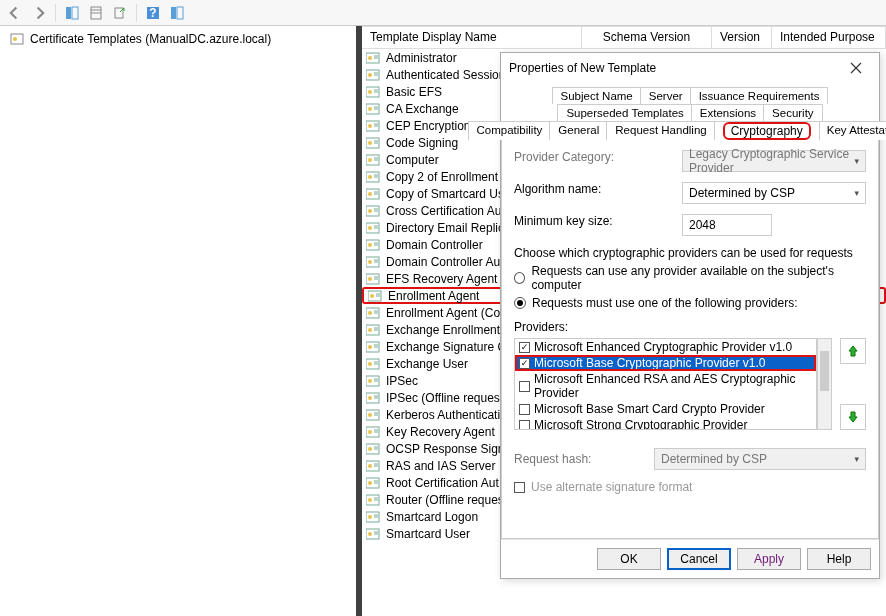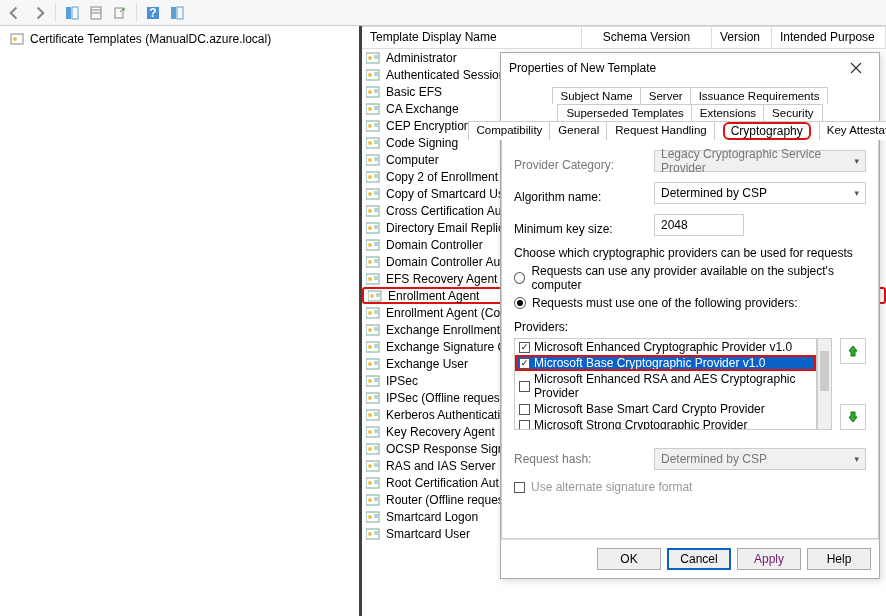--- a/index.html
+++ b/index.html
@@ -2,40 +2,40 @@
 <html><head>
 <meta charset="utf-8">
 <style>
   * { box-sizing: border-box; font-family: "Segoe UI", Tahoma, sans-serif; font-size: 12px; }
   body { margin: 0; background: #fff; width: 886px; height: 616px; overflow: hidden; position: relative; }
   .toolbar { height: 26px; border-bottom: 1px solid #ccc; background: #f7f7f7; display: flex; align-items: center; padding: 0 4px; gap: 2px; }
   .tb-btn { width: 22px; height: 20px; display: flex; align-items: center; justify-content: center; color: #777; border: 1px solid transparent; }
   .tb-btn svg { width: 14px; height: 14px; }
   .tb-sep { width: 1px; height: 18px; background: #ddd; margin: 0 3px; }
   .main { display: flex; height: 590px; }
-  .nav { width: 362px; border-right: 3px solid #404040; padding: 4px; }
+  .nav { width: 362px; border-right: 6px solid #404040; padding: 4px; }
   .nav-item { display: flex; align-items: center; gap: 6px; padding: 2px 6px; }
   .nav-icon { width: 14px; height: 14px; }
   .list-panel { flex: 1; position: relative; border-top: 1px solid #ddd; }
   .list-header { display: flex; height: 22px; border-bottom: 1px solid #ddd; background: #fff; }
   .list-header-cell { padding: 3px 8px; border-right: 1px solid #ddd; white-space: nowrap; overflow: hidden; }
   .list-body { position: absolute; top: 22px; left: 0; right: 0; bottom: 0; overflow: hidden; }
   .list-row { display: flex; align-items: center; height: 17px; padding: 0 4px; gap: 6px; }
   .cert-icon { width: 14px; height: 12px; flex-shrink: 0; }
   .highlight-row { border: 2px solid #d11; border-radius: 3px; }
   .dialog { position: absolute; left: 500px; top: 52px; width: 380px; background: #fff; border: 1px solid #aaa; box-shadow: 2px 2px 8px rgba(0,0,0,0.15); }
   .dlg-title { height: 30px; display: flex; align-items: center; padding: 0 8px; font-size: 12px; }
   .dlg-close { margin-left: auto; width: 30px; height: 24px; display: flex; align-items: center; justify-content: center; }
   .tabs { padding: 4px 6px 0; }
   .tab-row { display: flex; justify-content: center; }
   .tab { padding: 2px 8px; border: 1px solid #ccc; border-bottom: none; background: #fff; margin: 0 -1px; white-space: nowrap; font-size: 11.5px; }
   .tab.sel { background: #fff; position: relative; z-index: 2; }
   .tab-highlight { border: 2px solid #d11; border-radius: 6px; padding: 0 6px; }
   .tab-body { border: 1px solid #ccc; padding: 10px 12px 4px; margin-top: -1px; }
-  .field-row { display: flex; align-items: flex-end; margin-bottom: 10px; }
+  .field-row { display: flex; align-items: flex-start; margin-bottom: 10px; gap: 28px; }
   .field-label { width: 140px; color: #777; }
   .combo, .txt { flex: 1; height: 22px; border: 1px solid #ccc; background: #f0f0f0; padding: 2px 6px; color: #777; display: flex; align-items: center; justify-content: space-between; }
   .combo.enabled { background: #fff; color: #000; }
   .txt.enabled { background: #fff; color: #000; }
   .chev { font-size: 9px; color: #555; }
   .choose-txt { margin: 6px 0 4px; }
   .radio-row { display: flex; align-items: center; gap: 6px; margin: 4px 0; }
   .radio { width: 12px; height: 12px; border: 1px solid #555; border-radius: 50%; display: flex; align-items: center; justify-content: center; }
   .radio.on::after { content: ''; width: 6px; height: 6px; background: #000; border-radius: 50%; }
   .prov-label { margin: 10px 0 4px; }

